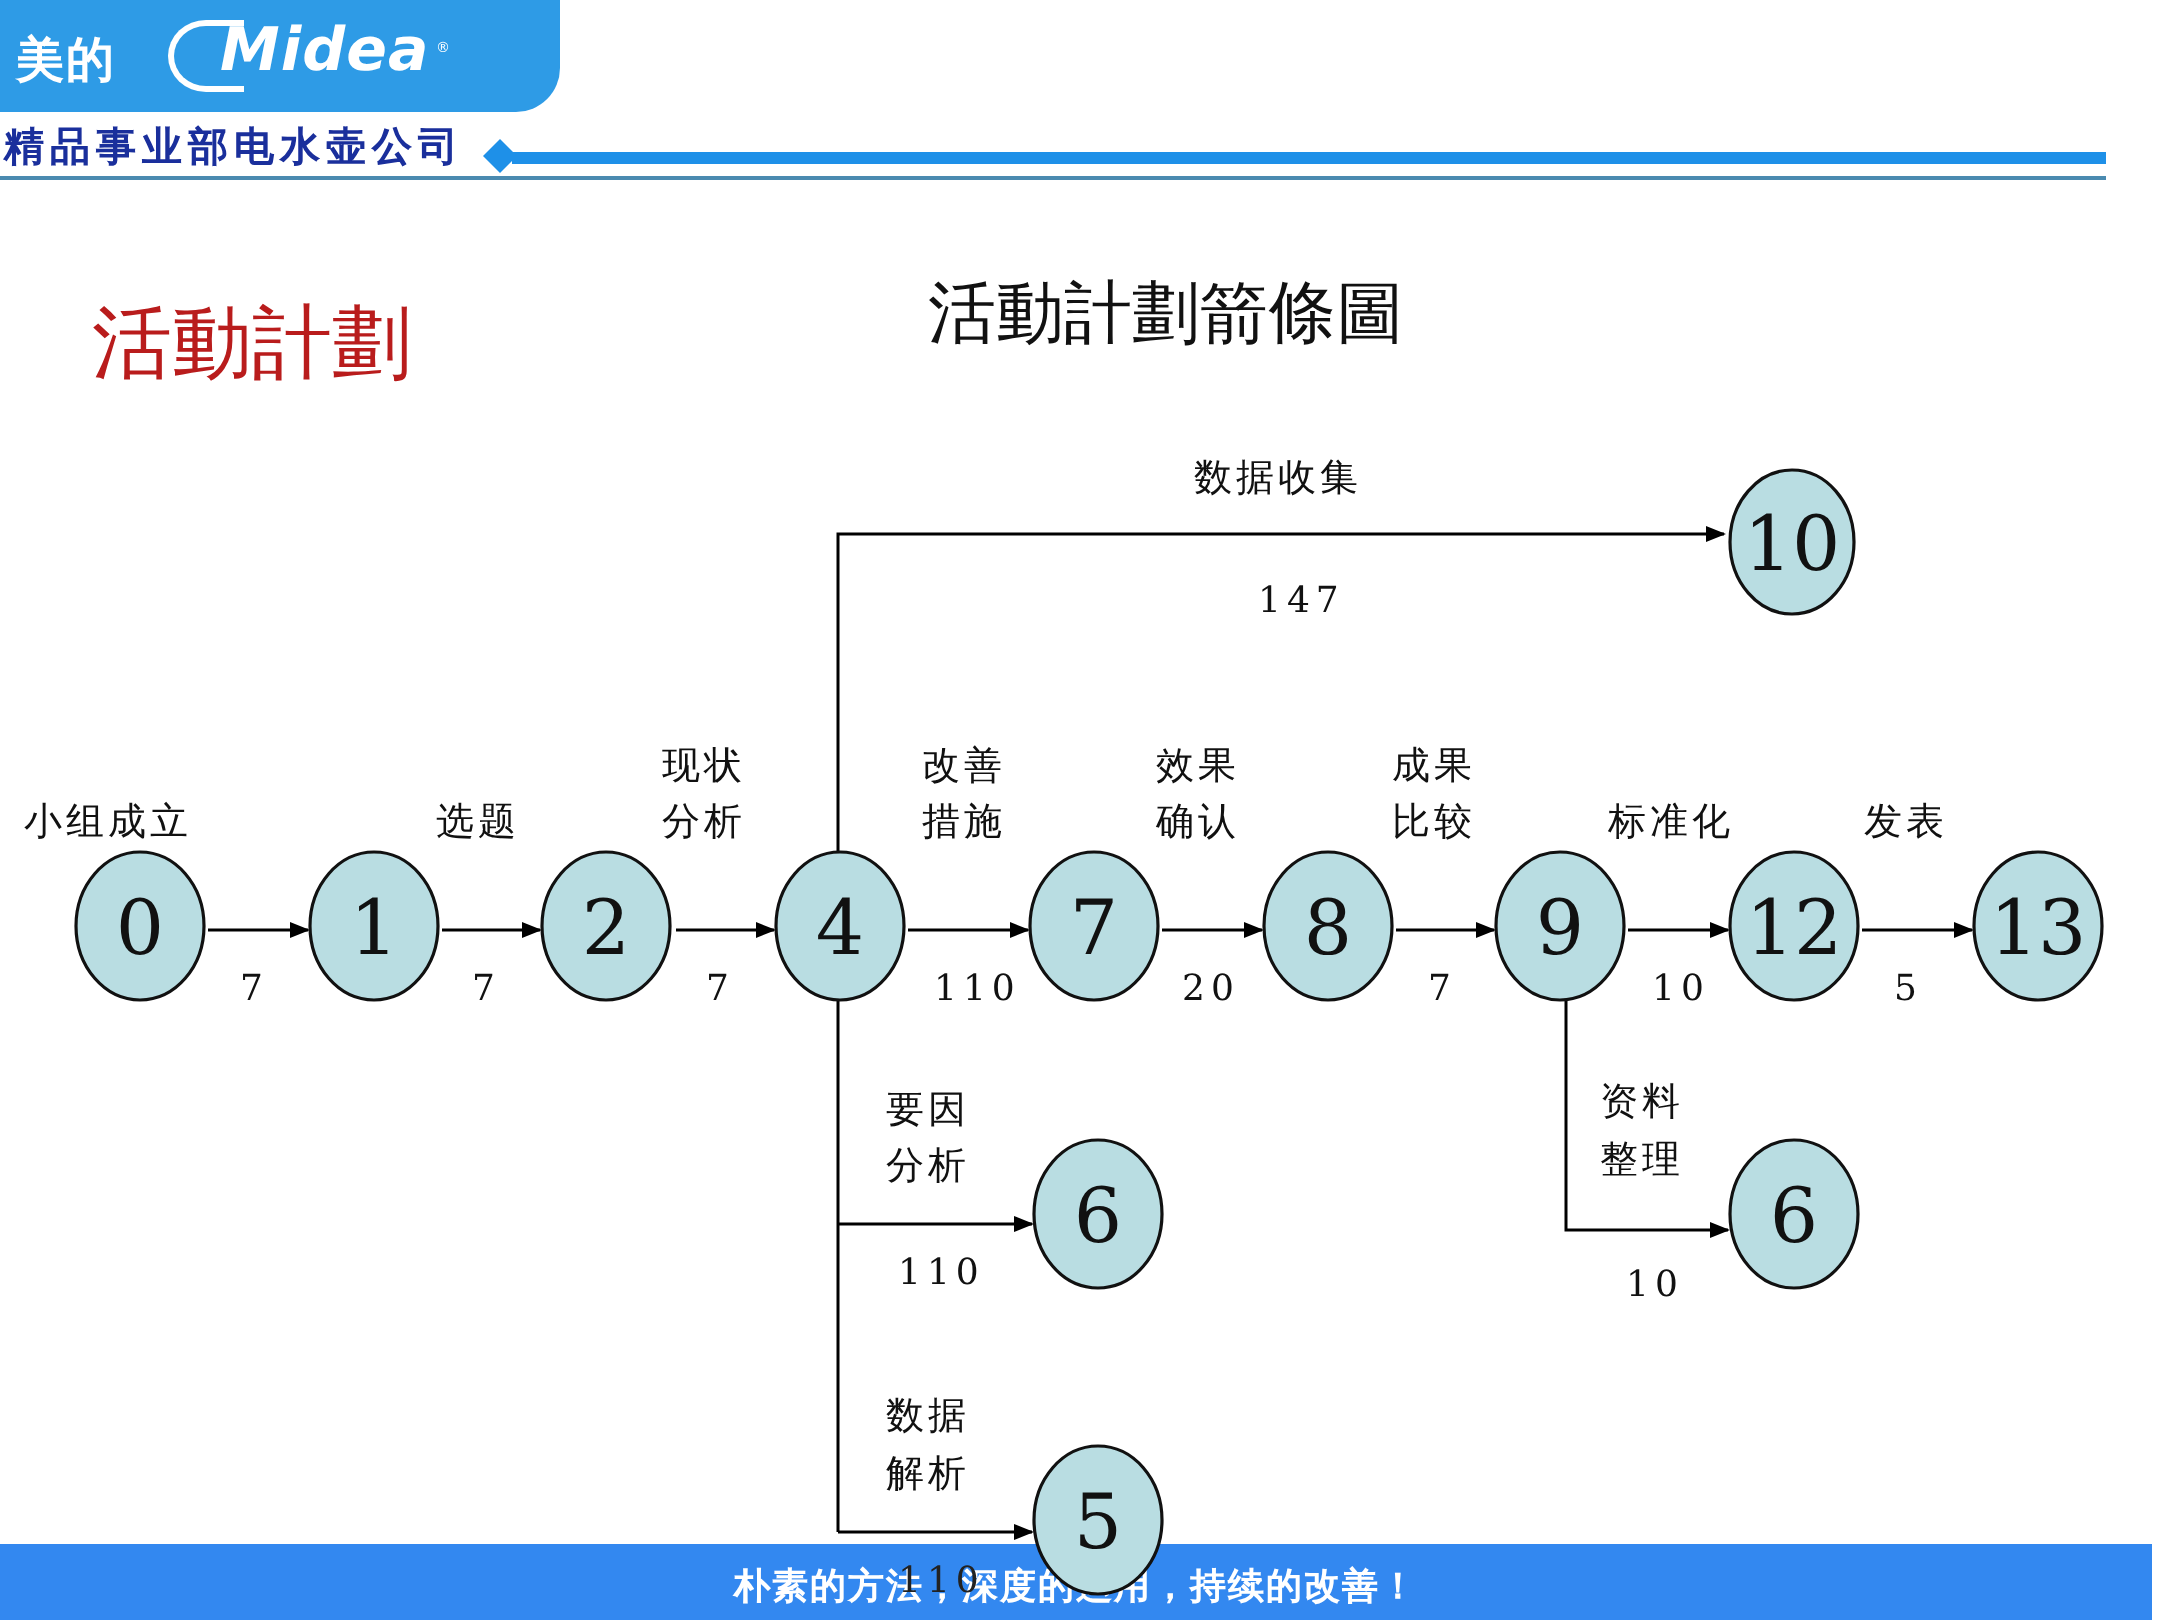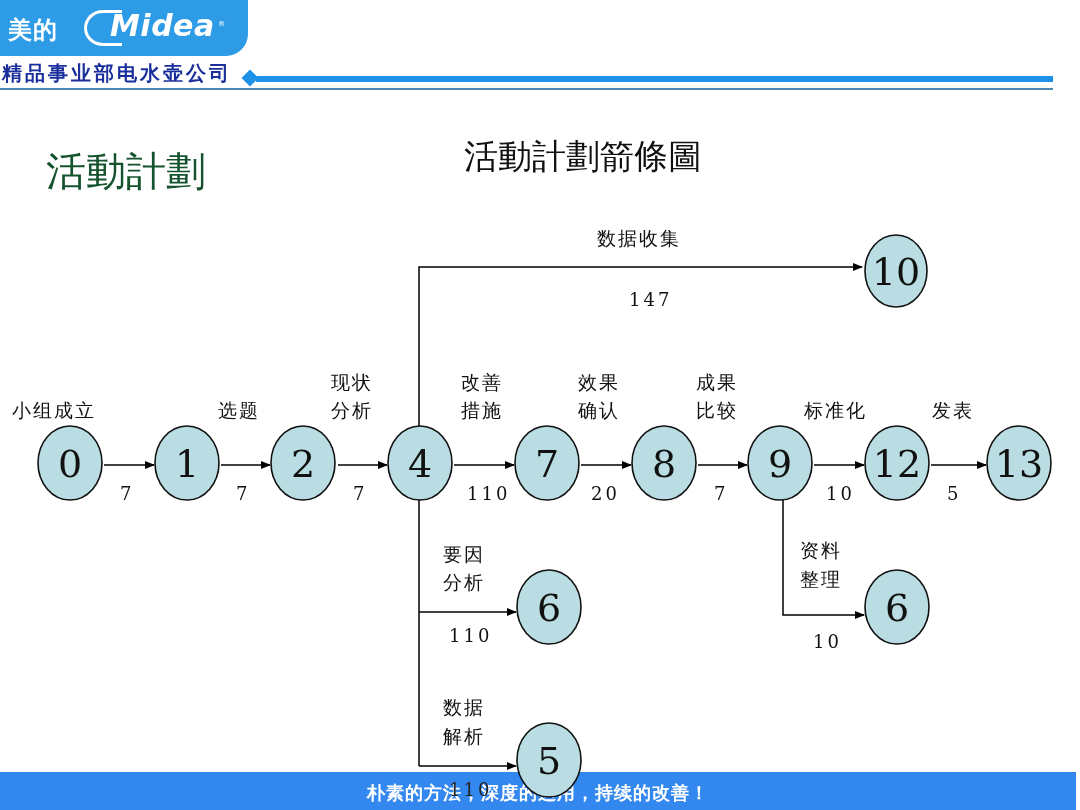--- a/index.html
+++ b/index.html
@@ -2,21 +2,21 @@
 <html><head>
 <meta charset="utf-8">
 <style>
   html, body { margin: 0; padding: 0; }
   body {
     width: 1080px; height: 810px; position: relative; overflow: hidden;
     background: #ffffff;
     font-family: "DejaVu Serif", "Liberation Serif", serif;
   }
   .logo-badge {
-    position: absolute; left: 0; top: 0; width: 248px; height: 56px;
+    position: absolute; left: 0; top: 0; width: 280px; height: 56px;
     background: #2e9be6; border-bottom-right-radius: 22px;
   }
   .logo-cn {
     position: absolute; left: 8px; top: 14px; color: #ffffff;
     font-family: "DejaVu Sans", "Liberation Sans", sans-serif;
     font-size: 24px; font-weight: bold; letter-spacing: 1px;
   }
   .logo-swoosh {
     position: absolute; left: 84px; top: 10px; width: 38px; height: 36px;
     border: 3px solid #ffffff; border-right: none; border-radius: 50% 0 0 50%;
@@ -42,21 +42,21 @@
   }
   .header-diamond {
     position: absolute; left: 244px; top: 72px; width: 12px; height: 12px;
     background: #1e90e8; transform: rotate(45deg);
   }
   .header-bar-thin {
     position: absolute; left: 0; top: 88px; width: 1053px; height: 2px;
     background: #4a8ab0;
   }
   .page-title {
-    position: absolute; left: 46px; top: 144px; font-size: 40px; color: #14532d;
+    position: absolute; left: 46px; top: 144px; font-size: 40px; color: #b91c1c;
     font-family: "DejaVu Serif", "Liberation Serif", serif; white-space: nowrap;
   }
   .diagram-title {
     position: absolute; left: 428px; top: 134px; font-size: 34px; color: #111;
     font-family: "DejaVu Serif", "Liberation Serif", serif; white-space: nowrap; margin-left: 36px;
   }
   svg.diagram { position: absolute; left: 0; top: 0; }
   .footer {
     position: absolute; left: 0; top: 772px; width: 1076px; height: 38px;
     background: #3388f0;

